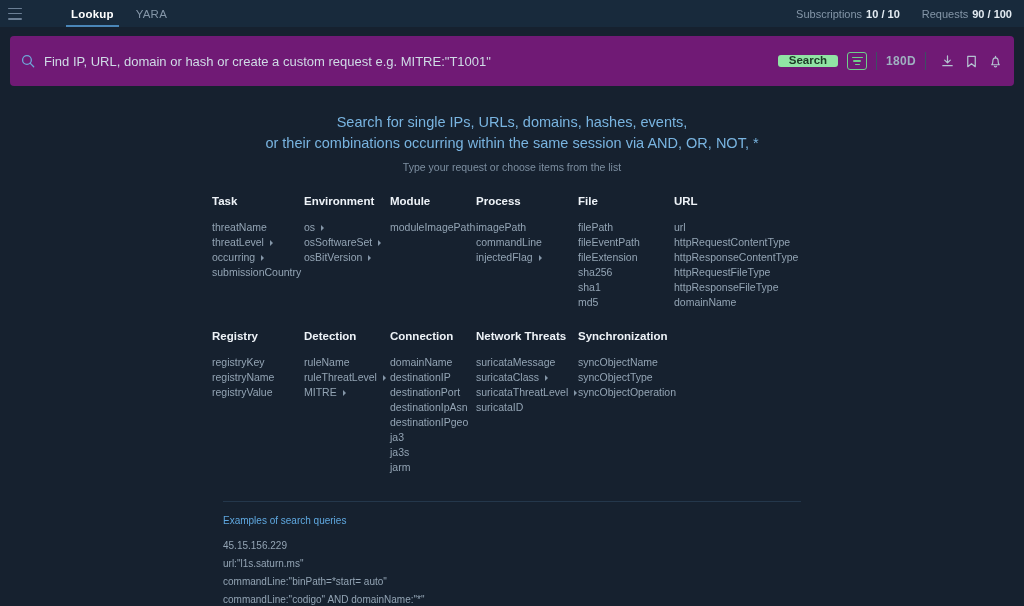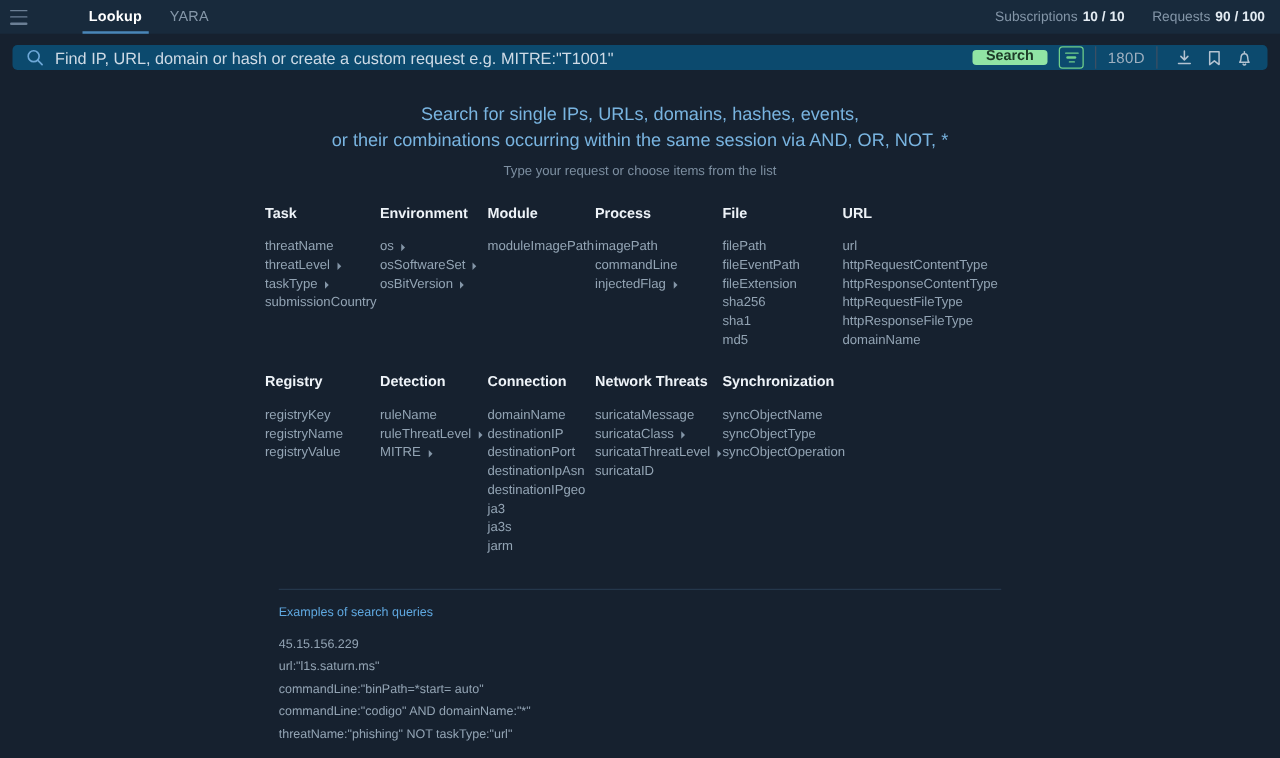--- a/index.html
+++ b/index.html
@@ -57,22 +57,22 @@
     display: flex; align-items: center;
     font-size: 11px; color: #8496a8;
     gap: 22px;
   }
   .meter { white-space: nowrap; }
   .meter b { color: #e4ecf3; font-weight: bold; margin-left: 4px; text-align: right; }
 
   
   .searchrow {
     margin: 9px 10px 0 10px;
-    height: 20px;
-    background: #0c4a6e;
+    height: 50px;
+    background: #701a75;
     border-radius: 4px;
     display: flex;
     align-items: center;
     padding: 0 7px 0 11px;
   }
   .search-icon { flex: 0 0 auto; display: flex; align-items: center; margin-right: 9px; }
   .search-input {
     flex: 1 1 auto;
     background: transparent;
     border: none;
@@ -113,20 +113,21 @@
   }
   .filter-box i { display: block; height: 1.4px; background: #6fcf8a; border-radius: 1px; }
   .filter-box i:nth-child(1) { width: 11px; }
   .filter-box i:nth-child(2) { width: 8px; }
   .filter-box i:nth-child(3) { width: 5px; }
 
   .vsep { width: 1px; height: 18px; background: #3d4f63; margin: 0 9px; flex: 0 0 auto; }
   .days {
     font-size: 12px; color: #9fb0c0; cursor: pointer; white-space: nowrap;
     letter-spacing: .3px;
+    font-weight: bold;
   }
 
   
   .content { padding-top: 26px; }
 
   .headline {
     text-align: center;
     color: #79b4e0;
     font-size: 14.5px;
     line-height: 21px;
@@ -288,21 +289,21 @@
         <div class="col c0">
           <div class="col-title">Task</div>
           <div class="col-item">
             <span>threatName</span>
           </div>
           <div class="col-item">
             <span>threatLevel</span>
             <span class="caret"></span>
           </div>
           <div class="col-item">
-            <span>taskType</span>
+            <span>occurring</span>
             <span class="caret"></span>
           </div>
           <div class="col-item">
             <span>submissionCountry</span>
           </div>
         </div>
         <div class="col c1">
           <div class="col-title">Environment</div>
           <div class="col-item">
             <span>os</span>

